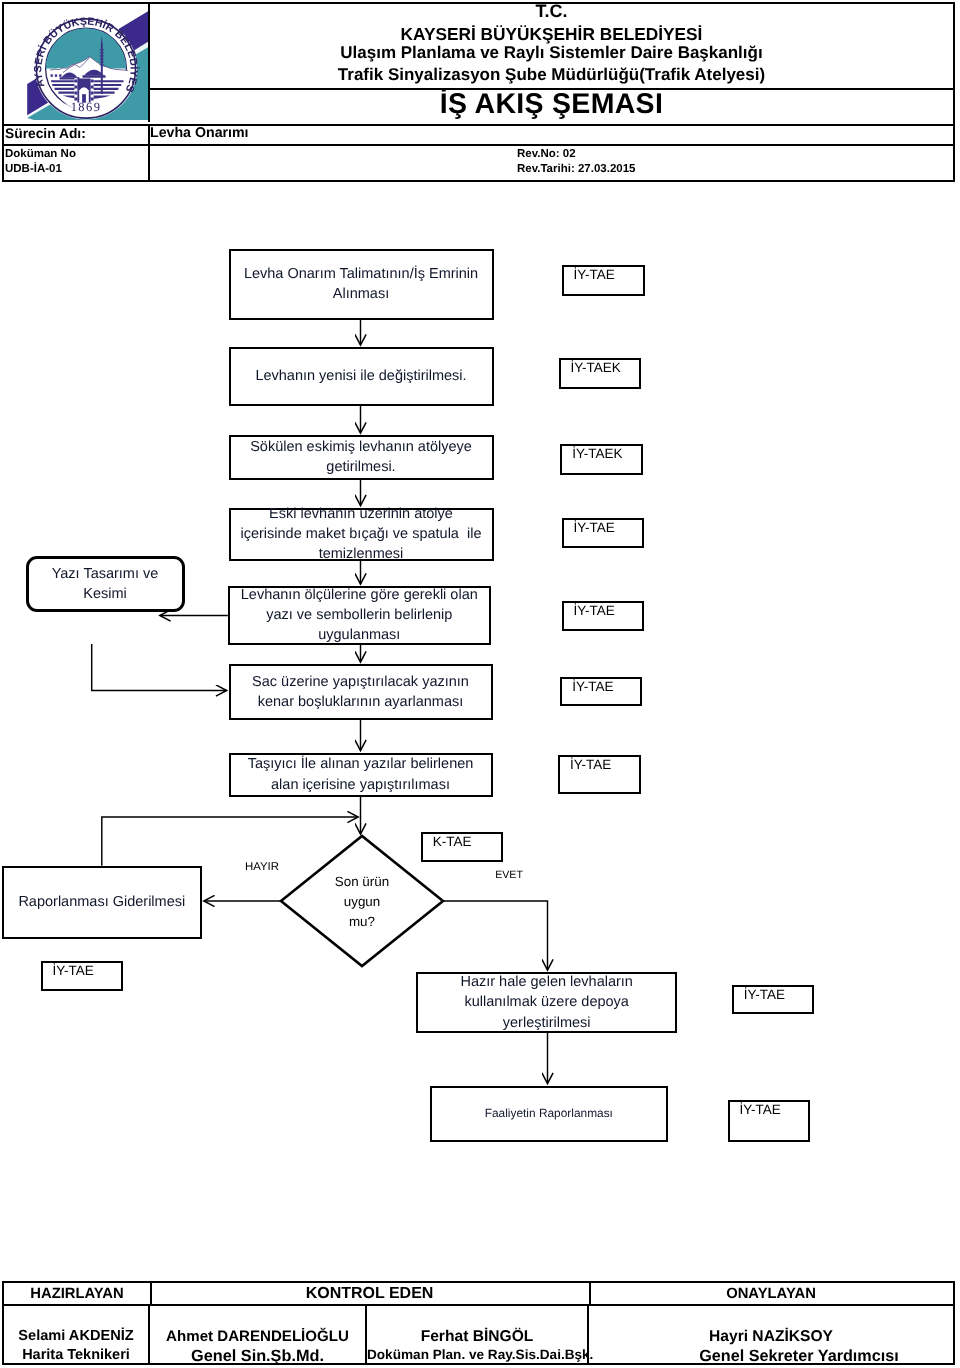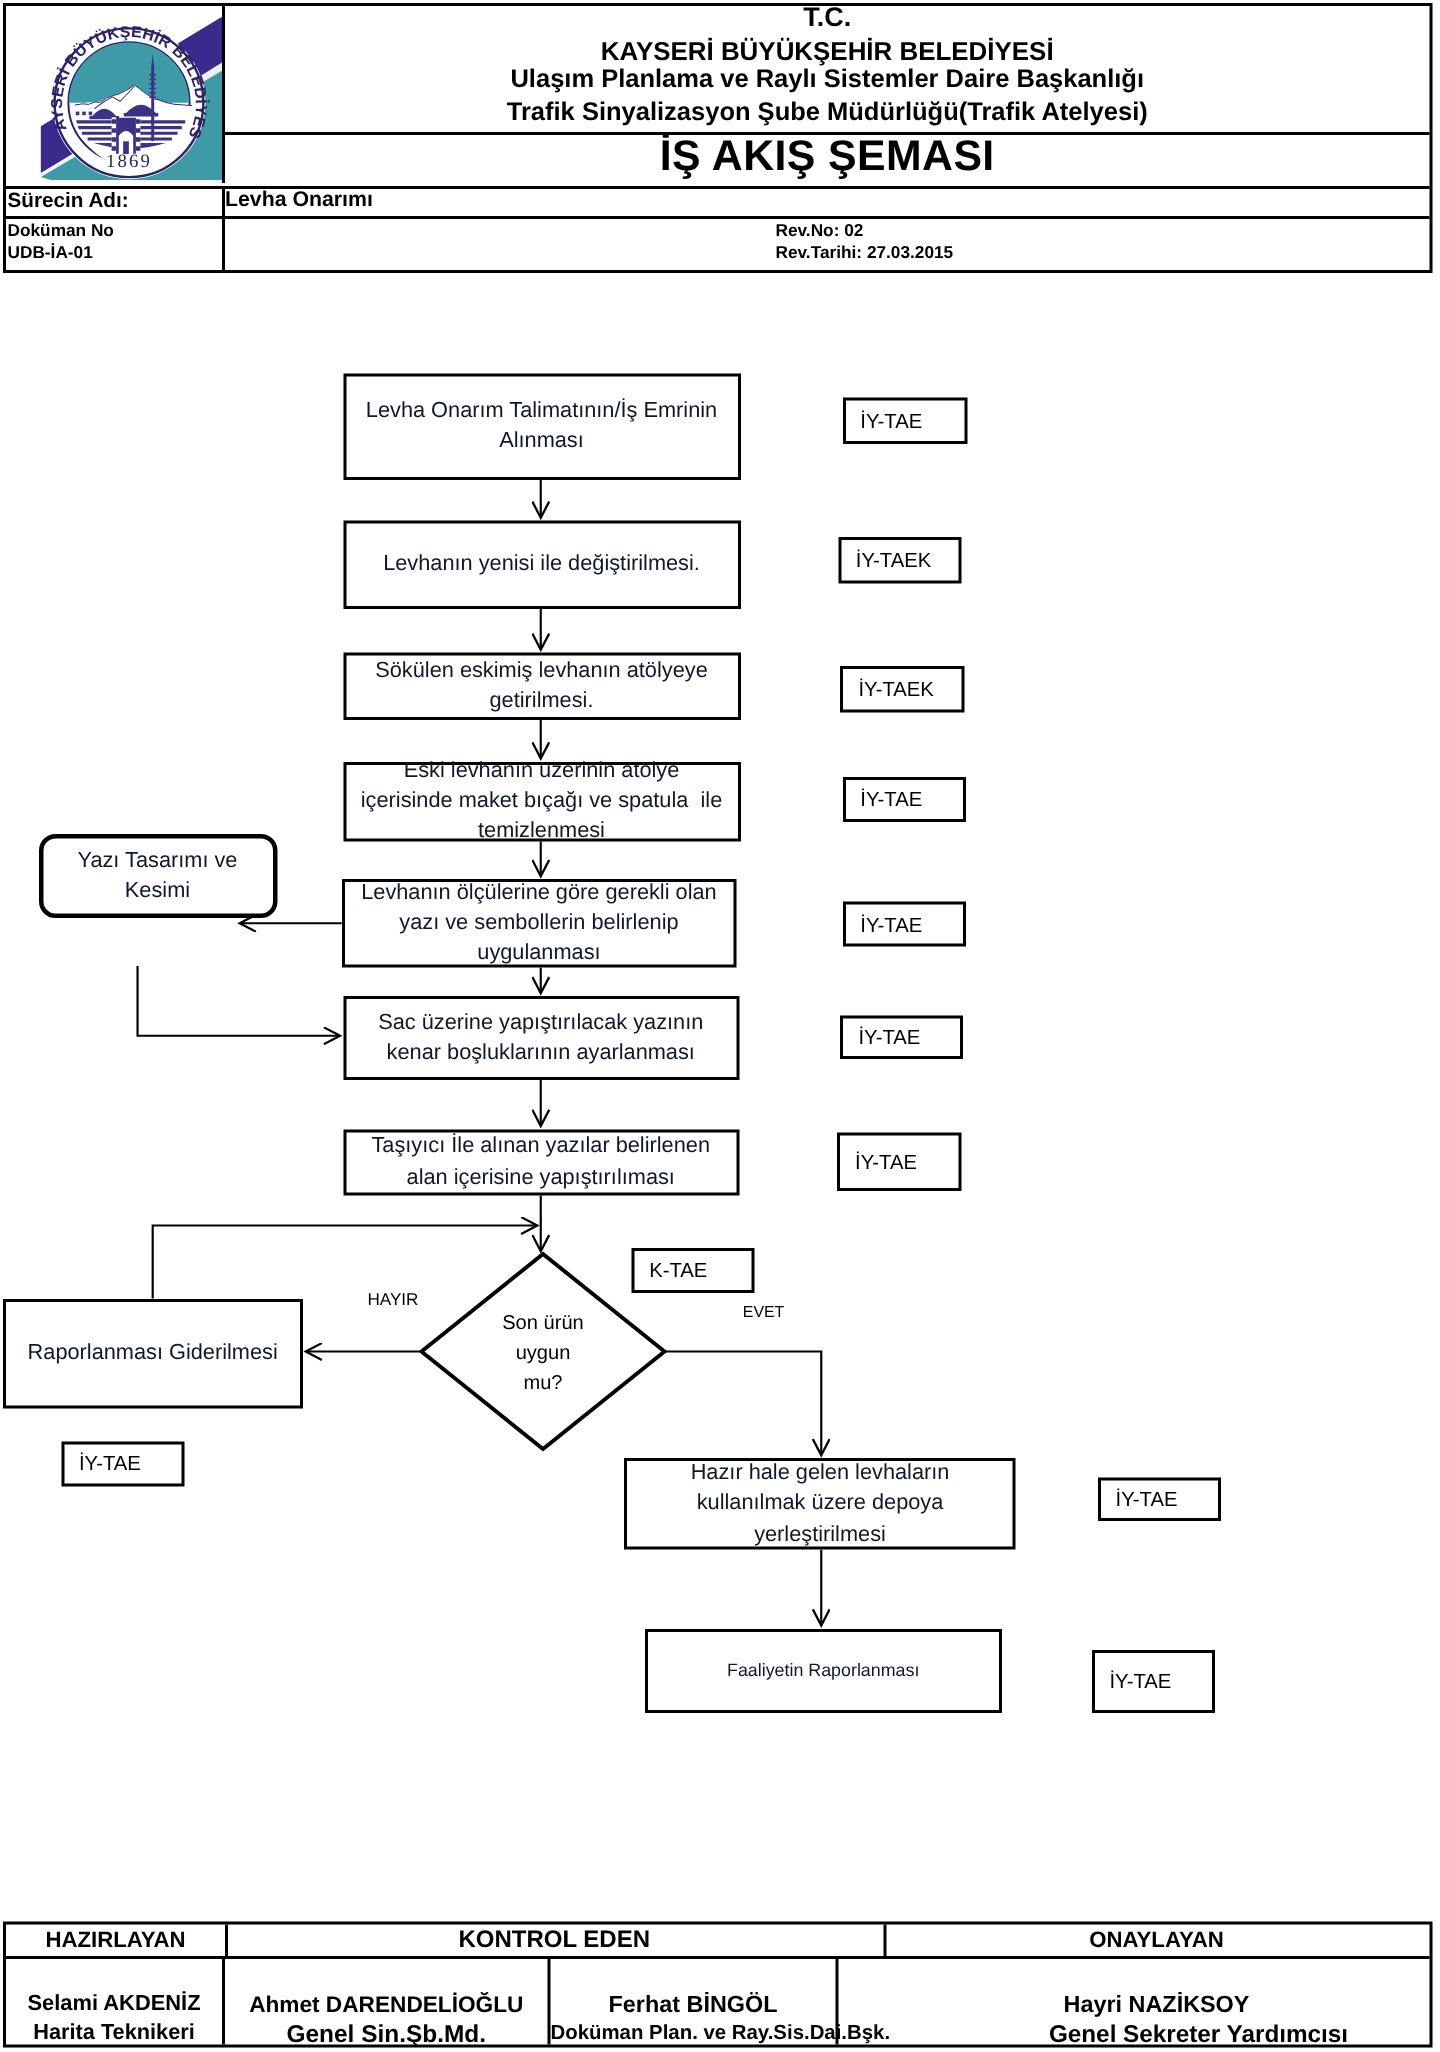--- a/index.html
+++ b/index.html
@@ -44,21 +44,21 @@
   .big{font-size:14.2px;font-weight:bold;position:absolute;left:0px;top:-1px;}
 
   
   .flow{position:absolute;left:0;top:0;width:960px;height:1368px;}
   .node{position:absolute;border:2.5px solid #000;box-sizing:border-box;
         background:#fff;display:flex;align-items:center;justify-content:center;
         text-align:center;font-size:14.5px;line-height:1.39;color:#0f172a;}
   .node.rounded{border-radius:11px;border-width:3px;}
   .ln{display:block;}
   .tag{position:absolute;border:2px solid #000;box-sizing:border-box;background:#fff;
-       display:flex;align-items:center;text-align:left;font-size:13.5px;color:#000;padding-left:10px;}
+       display:flex;align-items:flex-start;text-align:left;font-size:13.5px;color:#000;padding-left:10px;}
   .flabel{position:absolute;font-size:11.4px;color:#000;white-space:nowrap;}
   .dtext{position:absolute;display:flex;align-items:center;justify-content:center;
          text-align:center;font-size:13.4px;line-height:1.5;color:#000;}
   svg.conn{position:absolute;left:0;top:0;width:960px;height:1368px;overflow:visible;}
 
   
   .ftr{position:absolute;left:2px;top:1281px;width:953px;height:84px;
        border:2px solid #000;box-sizing:border-box;}
   .ftr-head{position:absolute;left:0;top:0;right:0;height:21px;}
   .ftr-body{position:absolute;left:0;top:21px;right:0;bottom:0;border-top:2px solid #000;box-sizing:border-box;}
@@ -346,21 +346,21 @@
     </div>
     <div class="ftr-body">
       <div class="fc vb p1" style="left:0;width:146px;">
         <div class="nm">Selami AKDENİZ</div>
         <div class="tt">Harita Teknikeri</div>
       </div>
       <div class="fc vb p2" style="left:146px;width:217px;">
         <div class="nm">Ahmet DARENDELİOĞLU</div>
         <div class="tt">Genel Sin.Şb.Md.</div>
       </div>
-      <div class="fc vb p3" style="left:363px;width:192px;">
+      <div class="fc vb p3" style="left:363px;width:222px;">
         <div class="nm">Ferhat BİNGÖL</div>
         <div class="tt">Doküman Plan. ve Ray.Sis.Dai.Bşk.</div>
       </div>
       <div class="fc p4" style="left:585px;width:364px;">
         <div class="nm">Hayri NAZİKSOY</div>
         <div class="tt">Genel Sekreter Yardımcısı</div>
       </div>
     </div>
   </div>
 

